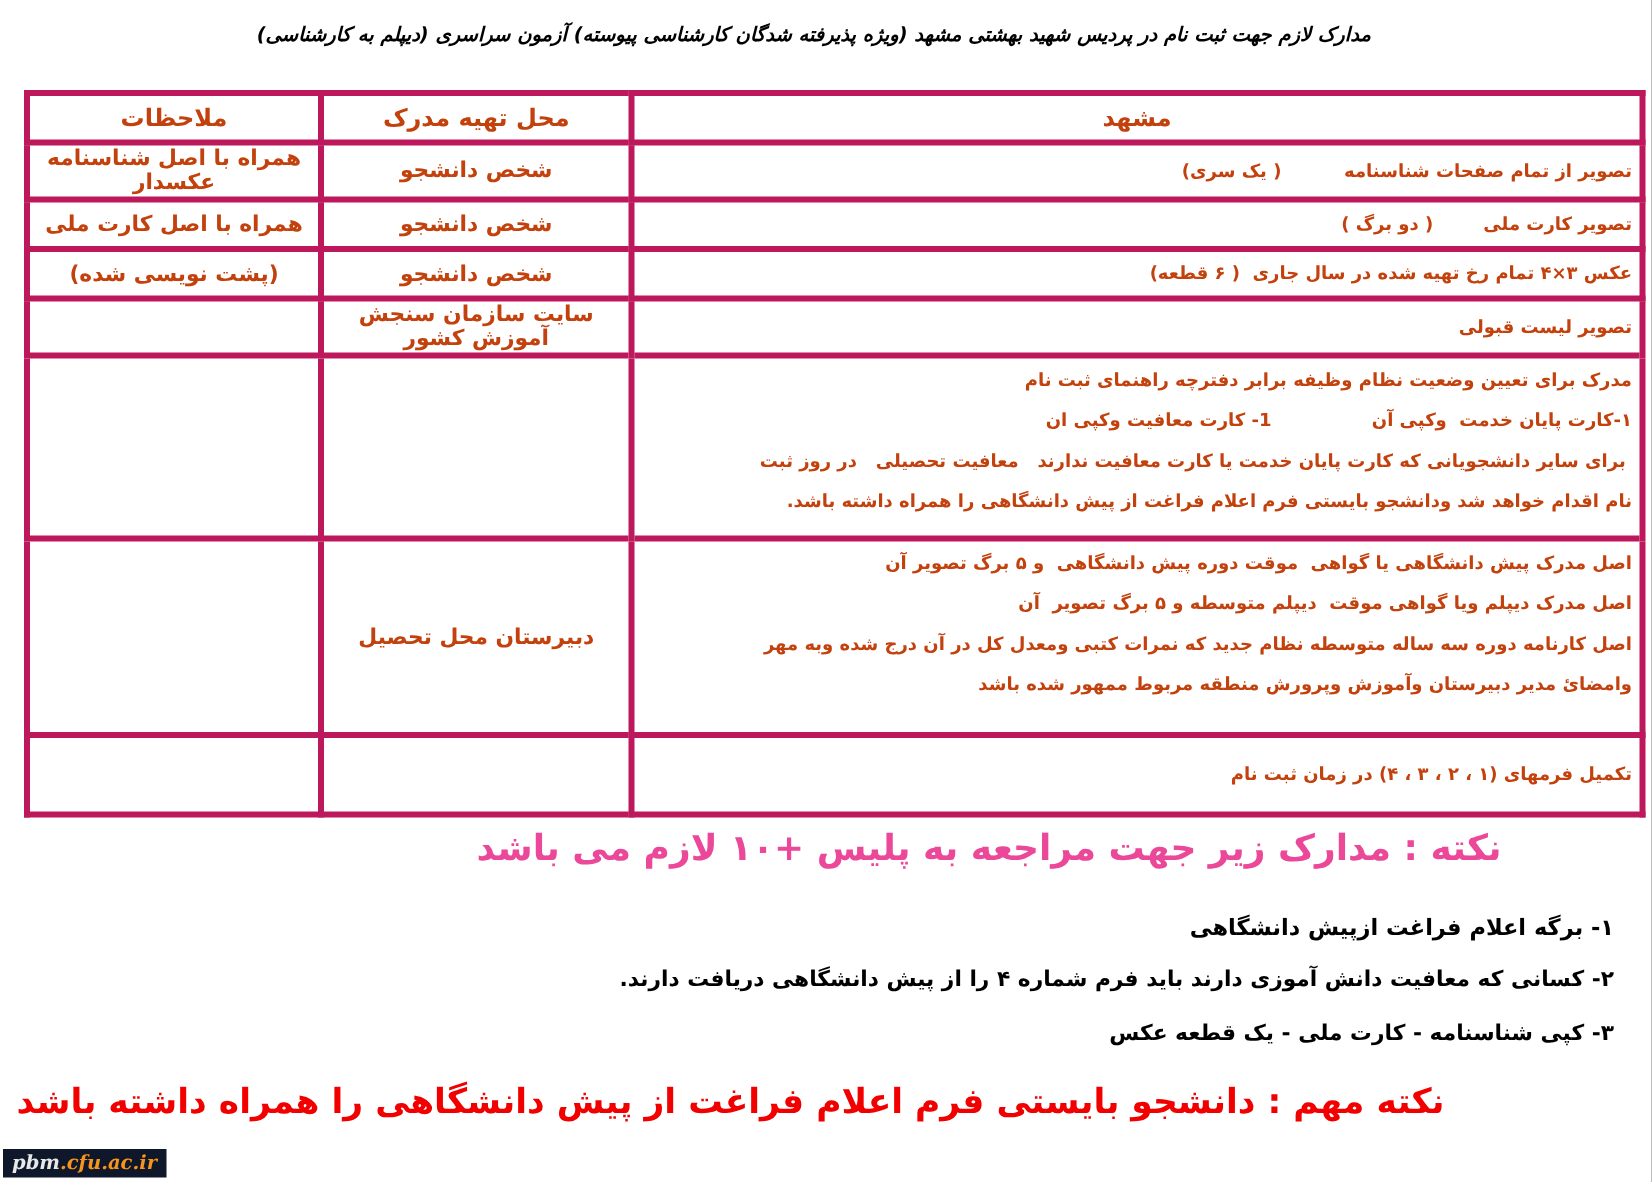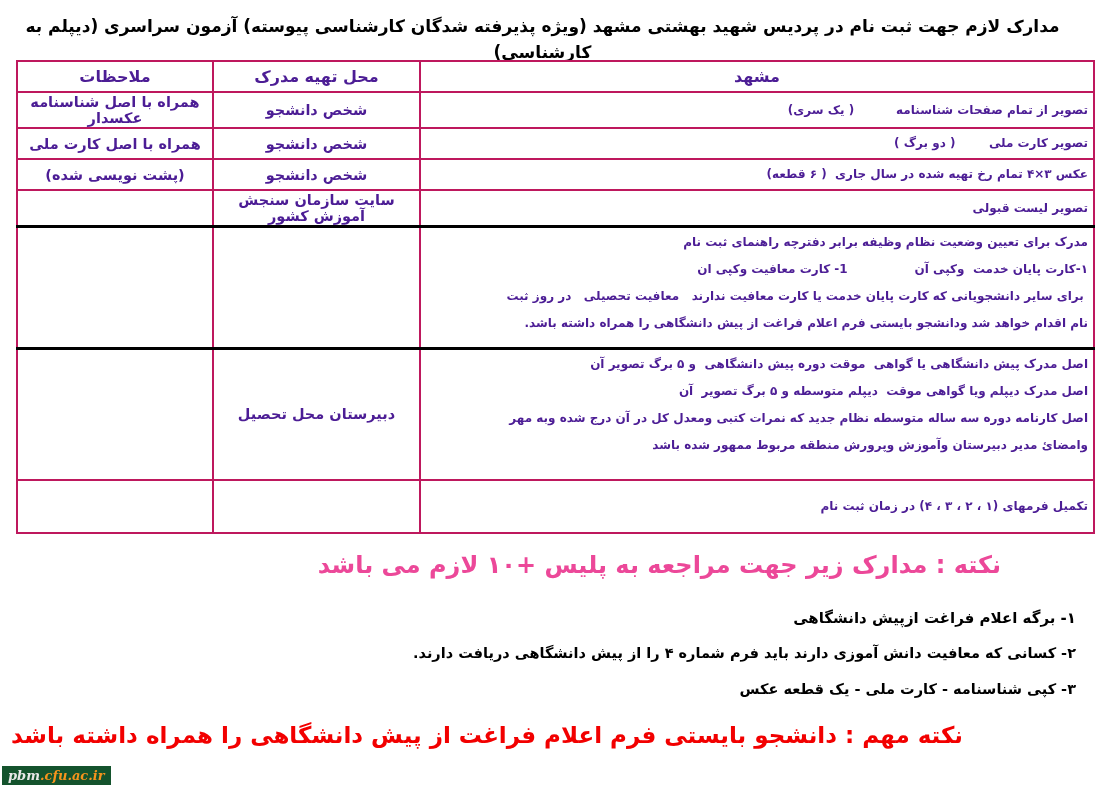--- a/index.html
+++ b/index.html
@@ -4,29 +4,29 @@
 <style>
   html,body { margin:0; padding:0; background:#888; }
   .page {
     width:1101px; height:788px; background:#ffffff; position:relative;
     overflow:hidden; margin:0 auto; direction:rtl;
     font-family:"DejaVu Sans","Liberation Sans",sans-serif;
     font-weight:bold; color:#000;
   }
   .title {
     position:absolute; top:14px; left:0; right:16px;
-    text-align:center; font-size:17px; line-height:1.5;
+    text-align:center; font-size:13px; line-height:1.5;font-style:italic;
   }
   table.docs {
     position:absolute; top:60px; left:16px; width:1077px;
     border-collapse:collapse; table-layout:fixed;
     border:2px solid #000;
   }
   table.docs th, table.docs td {
-    border:2px solid #be185d; font-weight:bold; color:#4c1d95;
+    border:4px solid #be185d; font-weight:bold; color:#c2410c;
     padding:1px 5px; overflow:hidden;margin-left:32px;
   }
   table.docs th { font-size:16px; text-align:center; height:27px; }
   td.doc { text-align:right; white-space:pre-wrap; font-size:12px; line-height:27px; }
   td.center { text-align:center; font-size:14.5px; padding:1px 1px; }
   tr.h29 { height:29px; } tr.h27 { height:27px; } tr.h28 { height:28px; }
   tr.h122 { height:122px; } tr.h131 { height:131px;padding-left:15px; } tr.h53 { height:53px; }
   tr.thick td { border-bottom:3px solid #000; }
   td.vtop { vertical-align:top; padding-top:4px; }
   .red-note-1 {
@@ -113,17 +113,17 @@
   </table>
 
   <div class="red-note-1" style="color: #ec4899;">نکته : مدارک زیر جهت مراجعه به پلیس +۱۰ لازم می باشد</div>
 
   <div class="list-item item-1">۱- برگه اعلام فراغت ازپیش دانشگاهی</div>
   <div class="list-item item-2">۲- کسانی که معافیت دانش آموزی دارند باید فرم شماره ۴ را از پیش دانشگاهی دریافت دارند.</div>
   <div class="list-item item-3">۳- کپی شناسنامه - کارت ملی - یک قطعه عکس</div>
 
   <div class="red-note-2" style="color: rgb(242, 0, 0);">نکته مهم : دانشجو بایستی فرم اعلام فراغت از پیش دانشگاهی را همراه داشته باشد</div>
 
-  <div class="watermark" style="background: #14532d;">
+  <div class="watermark" style="background: #0f172a;">
     <span style="color: rgb(232, 232, 232);">pbm</span><span style="color: rgb(247, 148, 29);">.cfu.ac.ir</span>
   </div>
 
 </div>
 
 </body></html>

